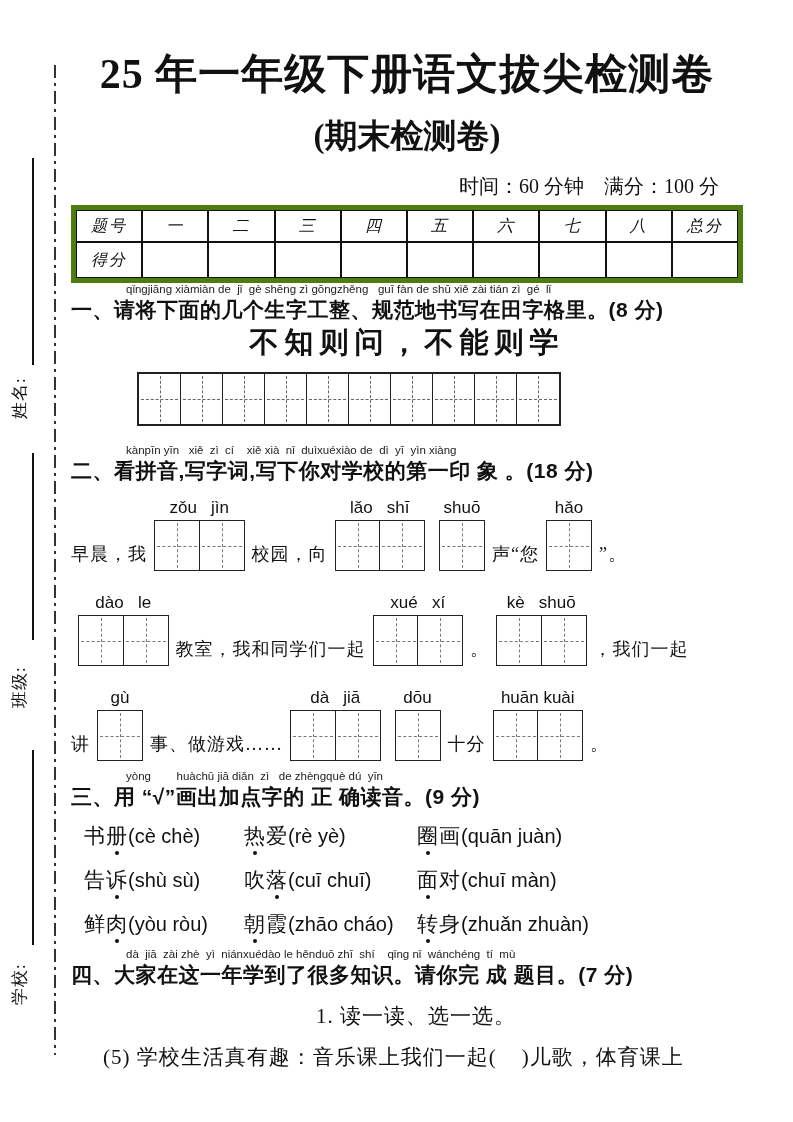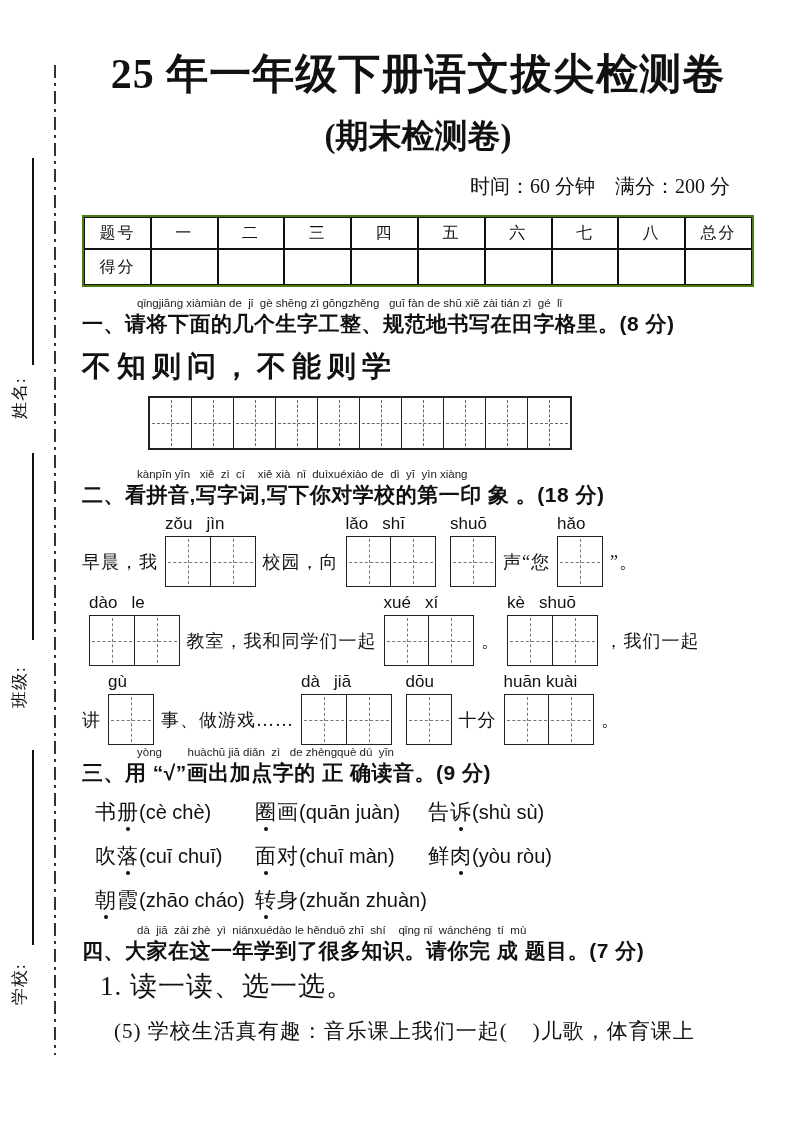--- a/index.html
+++ b/index.html
@@ -13,92 +13,92 @@
   .blank-1 { top:158px; height:207px; }
   .blank-2 { top:453px; height:187px; }
   .blank-3 { top:750px; height:195px; }
   .side-label { position:absolute; left:-10px; width:56px; height:20px; text-align:center;
     transform:rotate(-90deg); font-size:17px; letter-spacing:1px; white-space:nowrap; }
   .side-label-1 { top:388px; }
   .side-label-2 { top:677px; }
   .side-label-3 { top:974px; }
 
   
-  .content { position:absolute; left:82px; top:0; width:672px; }
+  .content { position:absolute; left:71px; top:0; width:672px; }
 
   .title { margin-top:46px; text-align:center; font-size:42px; font-weight:bold; letter-spacing:1px; }
   .subtitle { margin-top:12px; text-align:center; font-size:33px; font-weight:bold; }
   .info-line { margin-top:14px; text-align:right; padding-right:24px; font-size:20px; white-space:pre; }
 
   
-  .score-table { margin-top:15px; border:2px solid #4d7c0f; border-collapse:collapse; width:100%; }
+  .score-table { margin-top:5px; border:5px solid #4d7c0f; border-collapse:collapse; width:100%;font-style:italic; }
   .st-row { display:flex; }
   .st-row-1 .st-cell { height:32px; }
   .st-row-2 .st-cell { height:36px; }
   .st-cell { flex:1; border:1px solid #111; display:flex; align-items:center; justify-content:center;
     font-size:16px; letter-spacing:2px; }
 
   
-  .q-block { margin-top:10px; }
+  .q-block { }
   .q-pinyin { font-family:"Liberation Sans", sans-serif; font-size:11.5px; color:#222;
     padding-left:55px; white-space:pre; line-height:13px; }
   .q-text { font-family:"Liberation Sans", sans-serif; font-weight:bold; font-size:21px;
     line-height:27px; letter-spacing:0.5px; }
 
-  .copy-sentence { margin-top:10px; text-align:left; font-size:29px; font-weight:bold; letter-spacing:6px; }
+  .copy-sentence { text-align:center; font-size:29px; font-weight:bold; letter-spacing:6px; }
 
   
   .tzg-grid { margin-top:9px; margin-left:66px; display:inline-flex; border:2px solid #222; background:#fff; }
   .tzg { position:relative; width:42px; height:50px; border-right:1.5px solid #222; }
   .tzg:last-child { border-right:none; }
   .tzg::before { content:""; position:absolute; left:50%; top:2px; bottom:2px; border-left:1.5px dashed #666; }
   .tzg::after { content:""; position:absolute; top:50%; left:2px; right:2px; border-top:1.5px dashed #666; }
 
   
   .q2-row { display:flex; align-items:flex-end; margin-top:6px; }
   .q2-text { font-size:18px; padding-bottom:13px; white-space:pre; letter-spacing:1px; }
-  .pbg { display:flex; flex-direction:column; margin:0 7px; }
+  .pbg { display:flex; flex-direction:column; align-items:center; margin:8px 7px; }
   .pbg-pinyin { font-family:"Liberation Sans", sans-serif; font-size:17px; color:#111;
     white-space:pre; line-height:20px; margin-bottom:2px; }
   .pbg-boxes { display:flex; }
   .wbox { position:relative; width:46px; height:51px; border:1.5px solid #222; background:#fff; }
   .wbox + .wbox { margin-left:-1.5px; }
   .wbox::before { content:""; position:absolute; left:50%; top:2px; bottom:2px; border-left:1px dashed #777; }
   .wbox::after { content:""; position:absolute; top:50%; left:2px; right:2px; border-top:1px dashed #777; }
 
   
   .q3-grid { margin-top:12px; padding-left:13px; display:grid; grid-template-columns:160px 173px auto; row-gap:16px; }
   .q3-item { font-size:21px; letter-spacing:1px; }
   .q3-word .ch { position:relative; display:inline-block; }
   .q3-word .ch.dotted::after { content:""; position:absolute; left:50%; bottom:-5px; transform:translateX(-50%);
     width:4px; height:4px; background:#111; border-radius:50%; }
   .q3-opts { font-family:"Liberation Sans", sans-serif; font-size:20px; letter-spacing:0; }
 
   
-  .q4-sub1 { margin-top:4px; padding-left:18px; font-size:27px; letter-spacing:1px; }
+  .q4-sub1 { margin-top:14px; padding-left:18px; font-size:21px; letter-spacing:1px;text-align:center; }
   .q4-sub2 { margin-top:13px; padding-left:32px; font-size:21px; letter-spacing:1px; white-space:pre; }
 </style>
 </head>
 <body>
 
 <div class="page">
 
   <div class="seal-line"></div>
   <div class="side-blank blank-1"></div>
   <div class="side-blank blank-2"></div>
   <div class="side-blank blank-3"></div>
   <div class="side-label side-label-1">姓名:</div>
   <div class="side-label side-label-2">班级:</div>
   <div class="side-label side-label-3">学校:</div>
 
   <div class="content">
 
     <div class="title">25 年一年级下册语文拔尖检测卷</div>
     <div class="subtitle">(期末检测卷)</div>
-    <div class="info-line">时间：60 分钟    满分：200 分</div>
+    <div class="info-line">时间：60 分钟    满分：100 分</div>
 
     
     <div class="score-table">
       <div class="st-row st-row-1">
         <div class="st-cell">题号</div>
       <div class="st-cell">一</div>
           <div class="st-cell">二</div>
           <div class="st-cell">三</div>
           <div class="st-cell">四</div>
           <div class="st-cell">五</div>
@@ -236,31 +236,32 @@
         <span class="q2-text">。</span>
       </div>
 
     
     <div class="q-block" style="margin-top:1px;">
       <div class="q-pinyin">yòng        huàchū jiā diǎn  zì   de zhèngquè dú  yīn</div>
       <div class="q-text">三、用 “√”画出加点字的 正 确读音。(9 分)</div>
     </div>
     <div class="q3-grid">
         <div class="q3-item"><span class="q3-word"><span class="ch">书</span><span class="ch dotted">册</span></span><span class="q3-opts">(cè chè)</span></div>
+        <div class="q3-item"><span class="q3-word"><span class="ch dotted">热</span><span class="ch">爱</span></span><span class="q3-opts">(rè yè)</span></div>
         <div class="q3-item"><span class="q3-word"><span class="ch dotted">圈</span><span class="ch">画</span></span><span class="q3-opts">(quān juàn)</span></div>
         <div class="q3-item"><span class="q3-word"><span class="ch">告</span><span class="ch dotted">诉</span></span><span class="q3-opts">(shù sù)</span></div>
         <div class="q3-item"><span class="q3-word"><span class="ch">吹</span><span class="ch dotted">落</span></span><span class="q3-opts">(cuī  chuī)</span></div>
         <div class="q3-item"><span class="q3-word"><span class="ch dotted">面</span><span class="ch">对</span></span><span class="q3-opts">(chuī màn)</span></div>
         <div class="q3-item"><span class="q3-word"><span class="ch">鲜</span><span class="ch dotted">肉</span></span><span class="q3-opts">(yòu ròu)</span></div>
         <div class="q3-item"><span class="q3-word"><span class="ch dotted">朝</span><span class="ch">霞</span></span><span class="q3-opts">(zhāo cháo)</span></div>
         <div class="q3-item"><span class="q3-word"><span class="ch dotted">转</span><span class="ch">身</span></span><span class="q3-opts">(zhuǎn zhuàn)</span></div>
       </div>
 
     
-    <div class="q-block" style="">
+    <div class="q-block" style="margin-top:10px;">
       <div class="q-pinyin">dà  jiā  zài zhè  yì  niánxuédào le hěnduō zhī  shí    qǐng nǐ  wánchéng  tí  mù</div>
       <div class="q-text">四、大家在这一年学到了很多知识。请你完 成 题目。(7 分)</div>
     </div>
     <div class="q4-sub1">1. 读一读、选一选。</div>
     <div class="q4-sub2">(5) 学校生活真有趣：音乐课上我们一起(    )儿歌，体育课上</div>
 
   </div>
 </div>
 
 </body></html>

